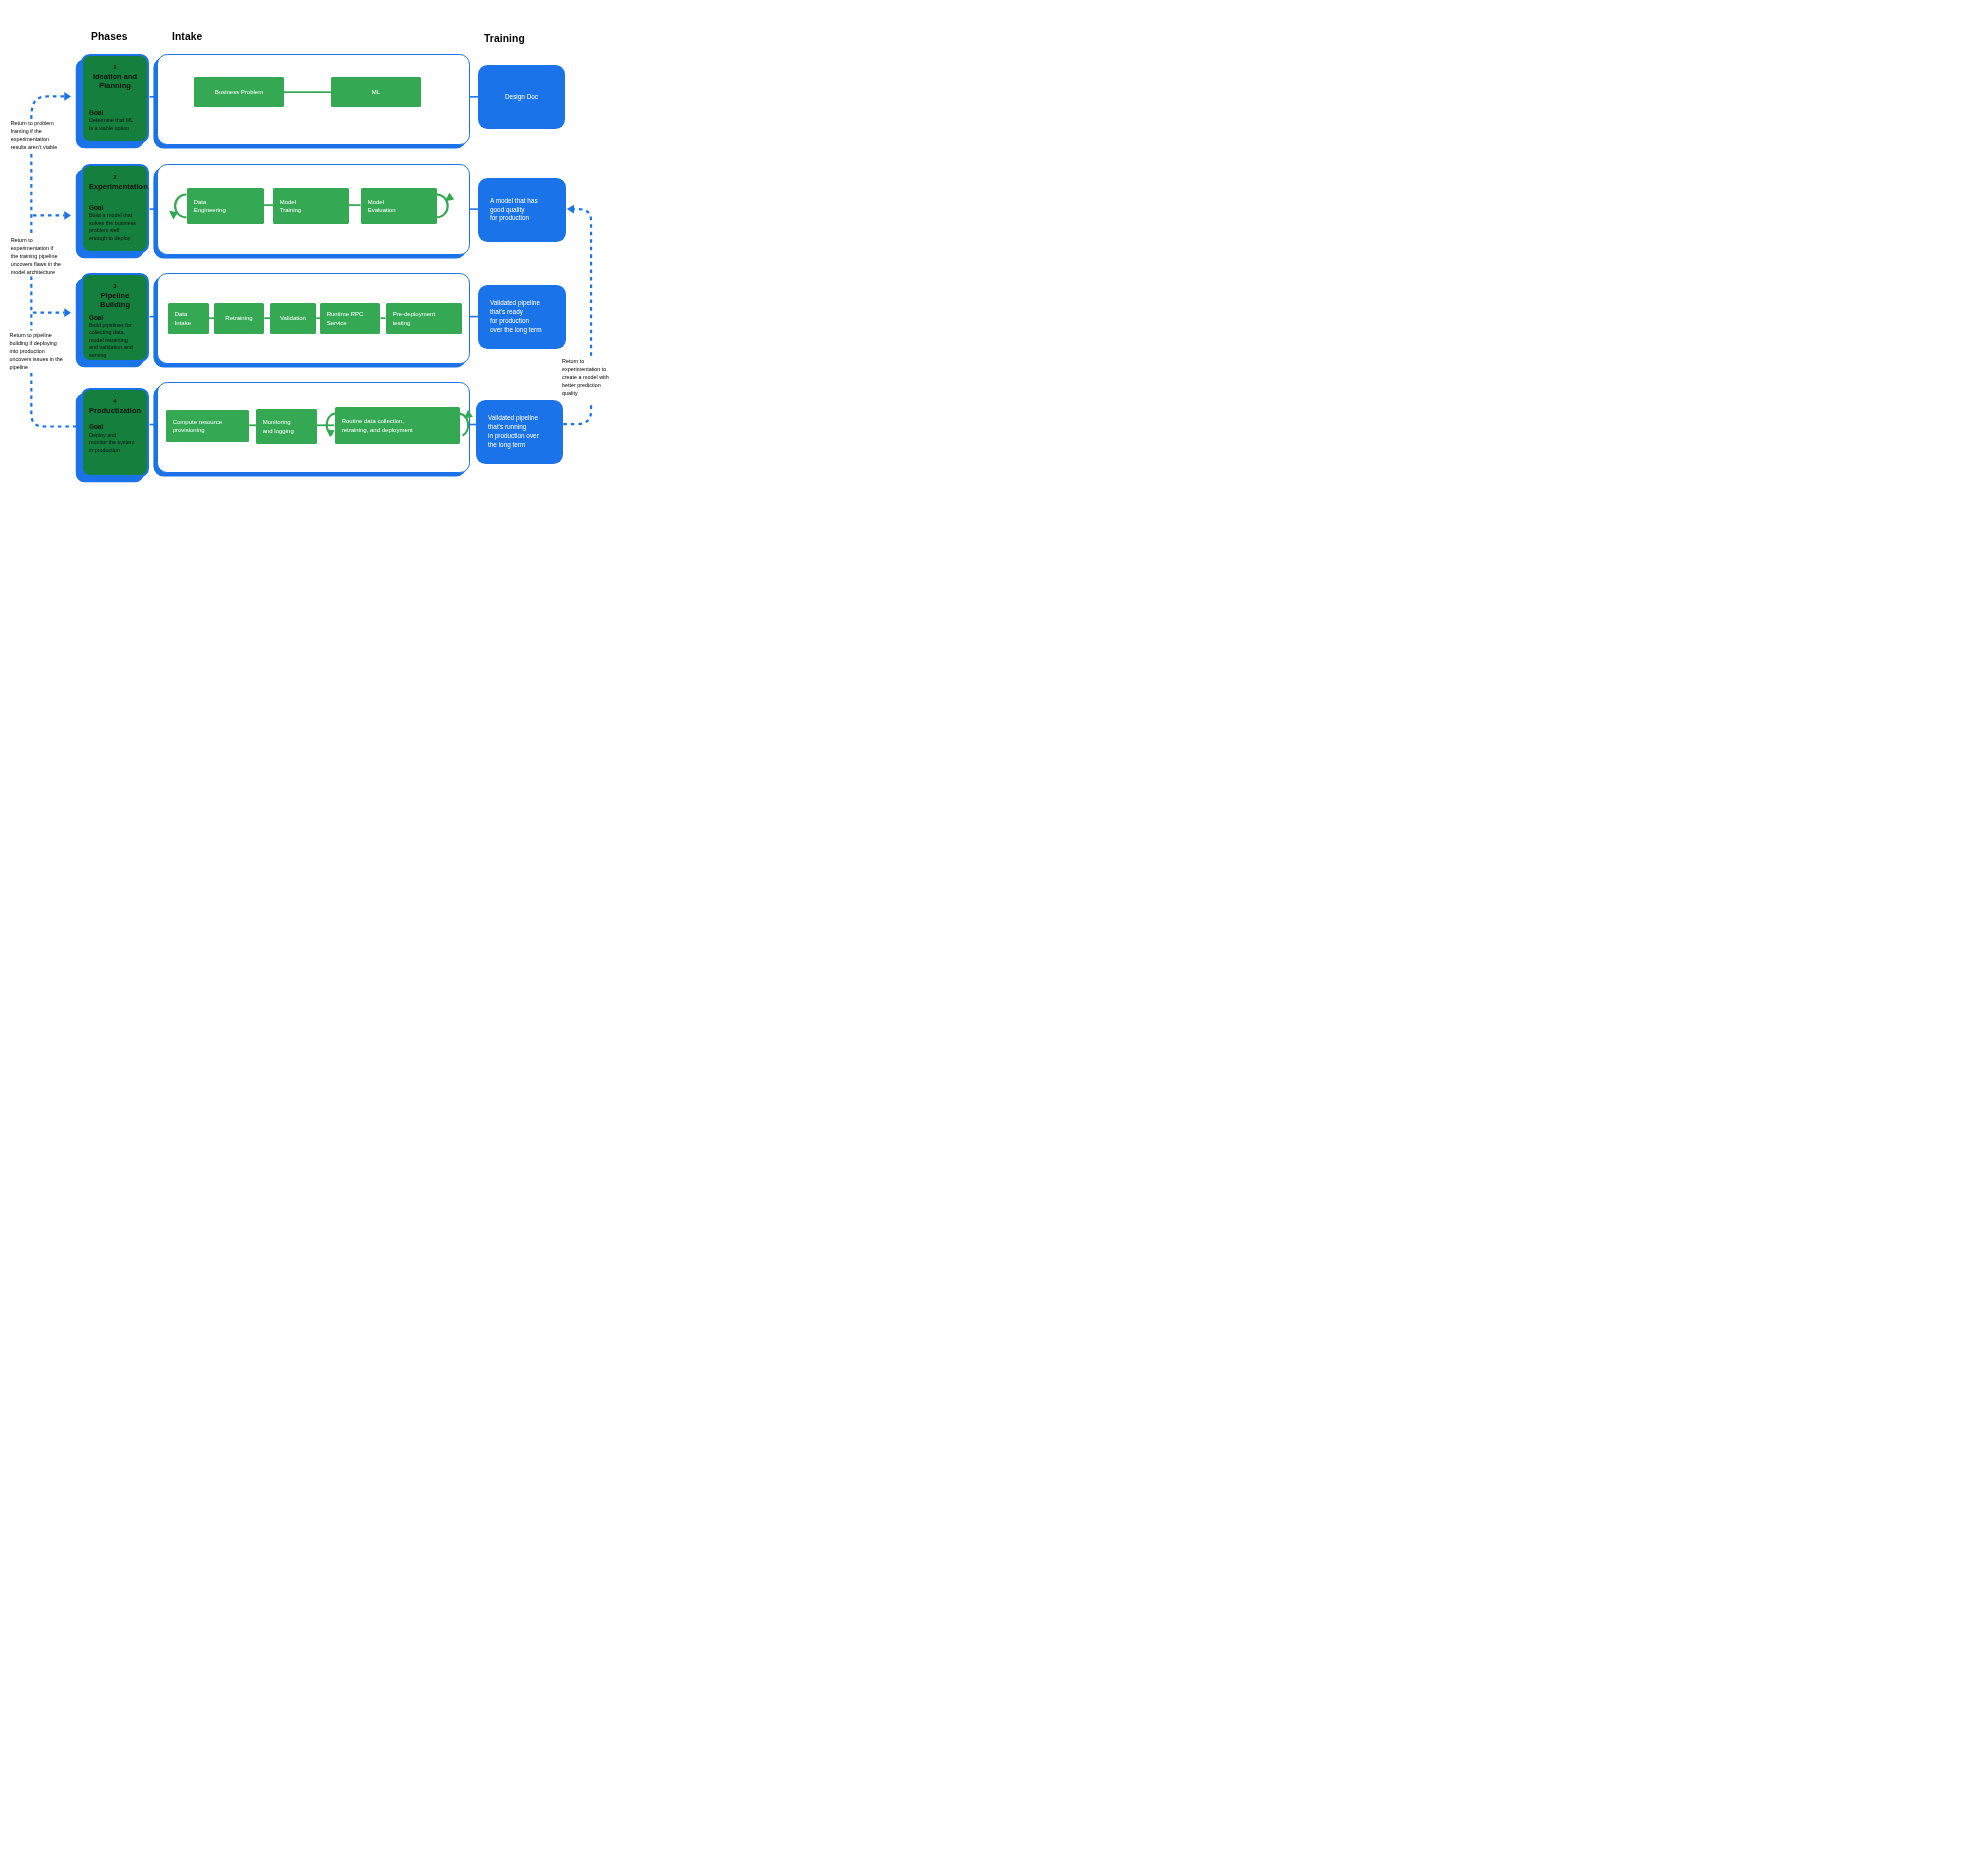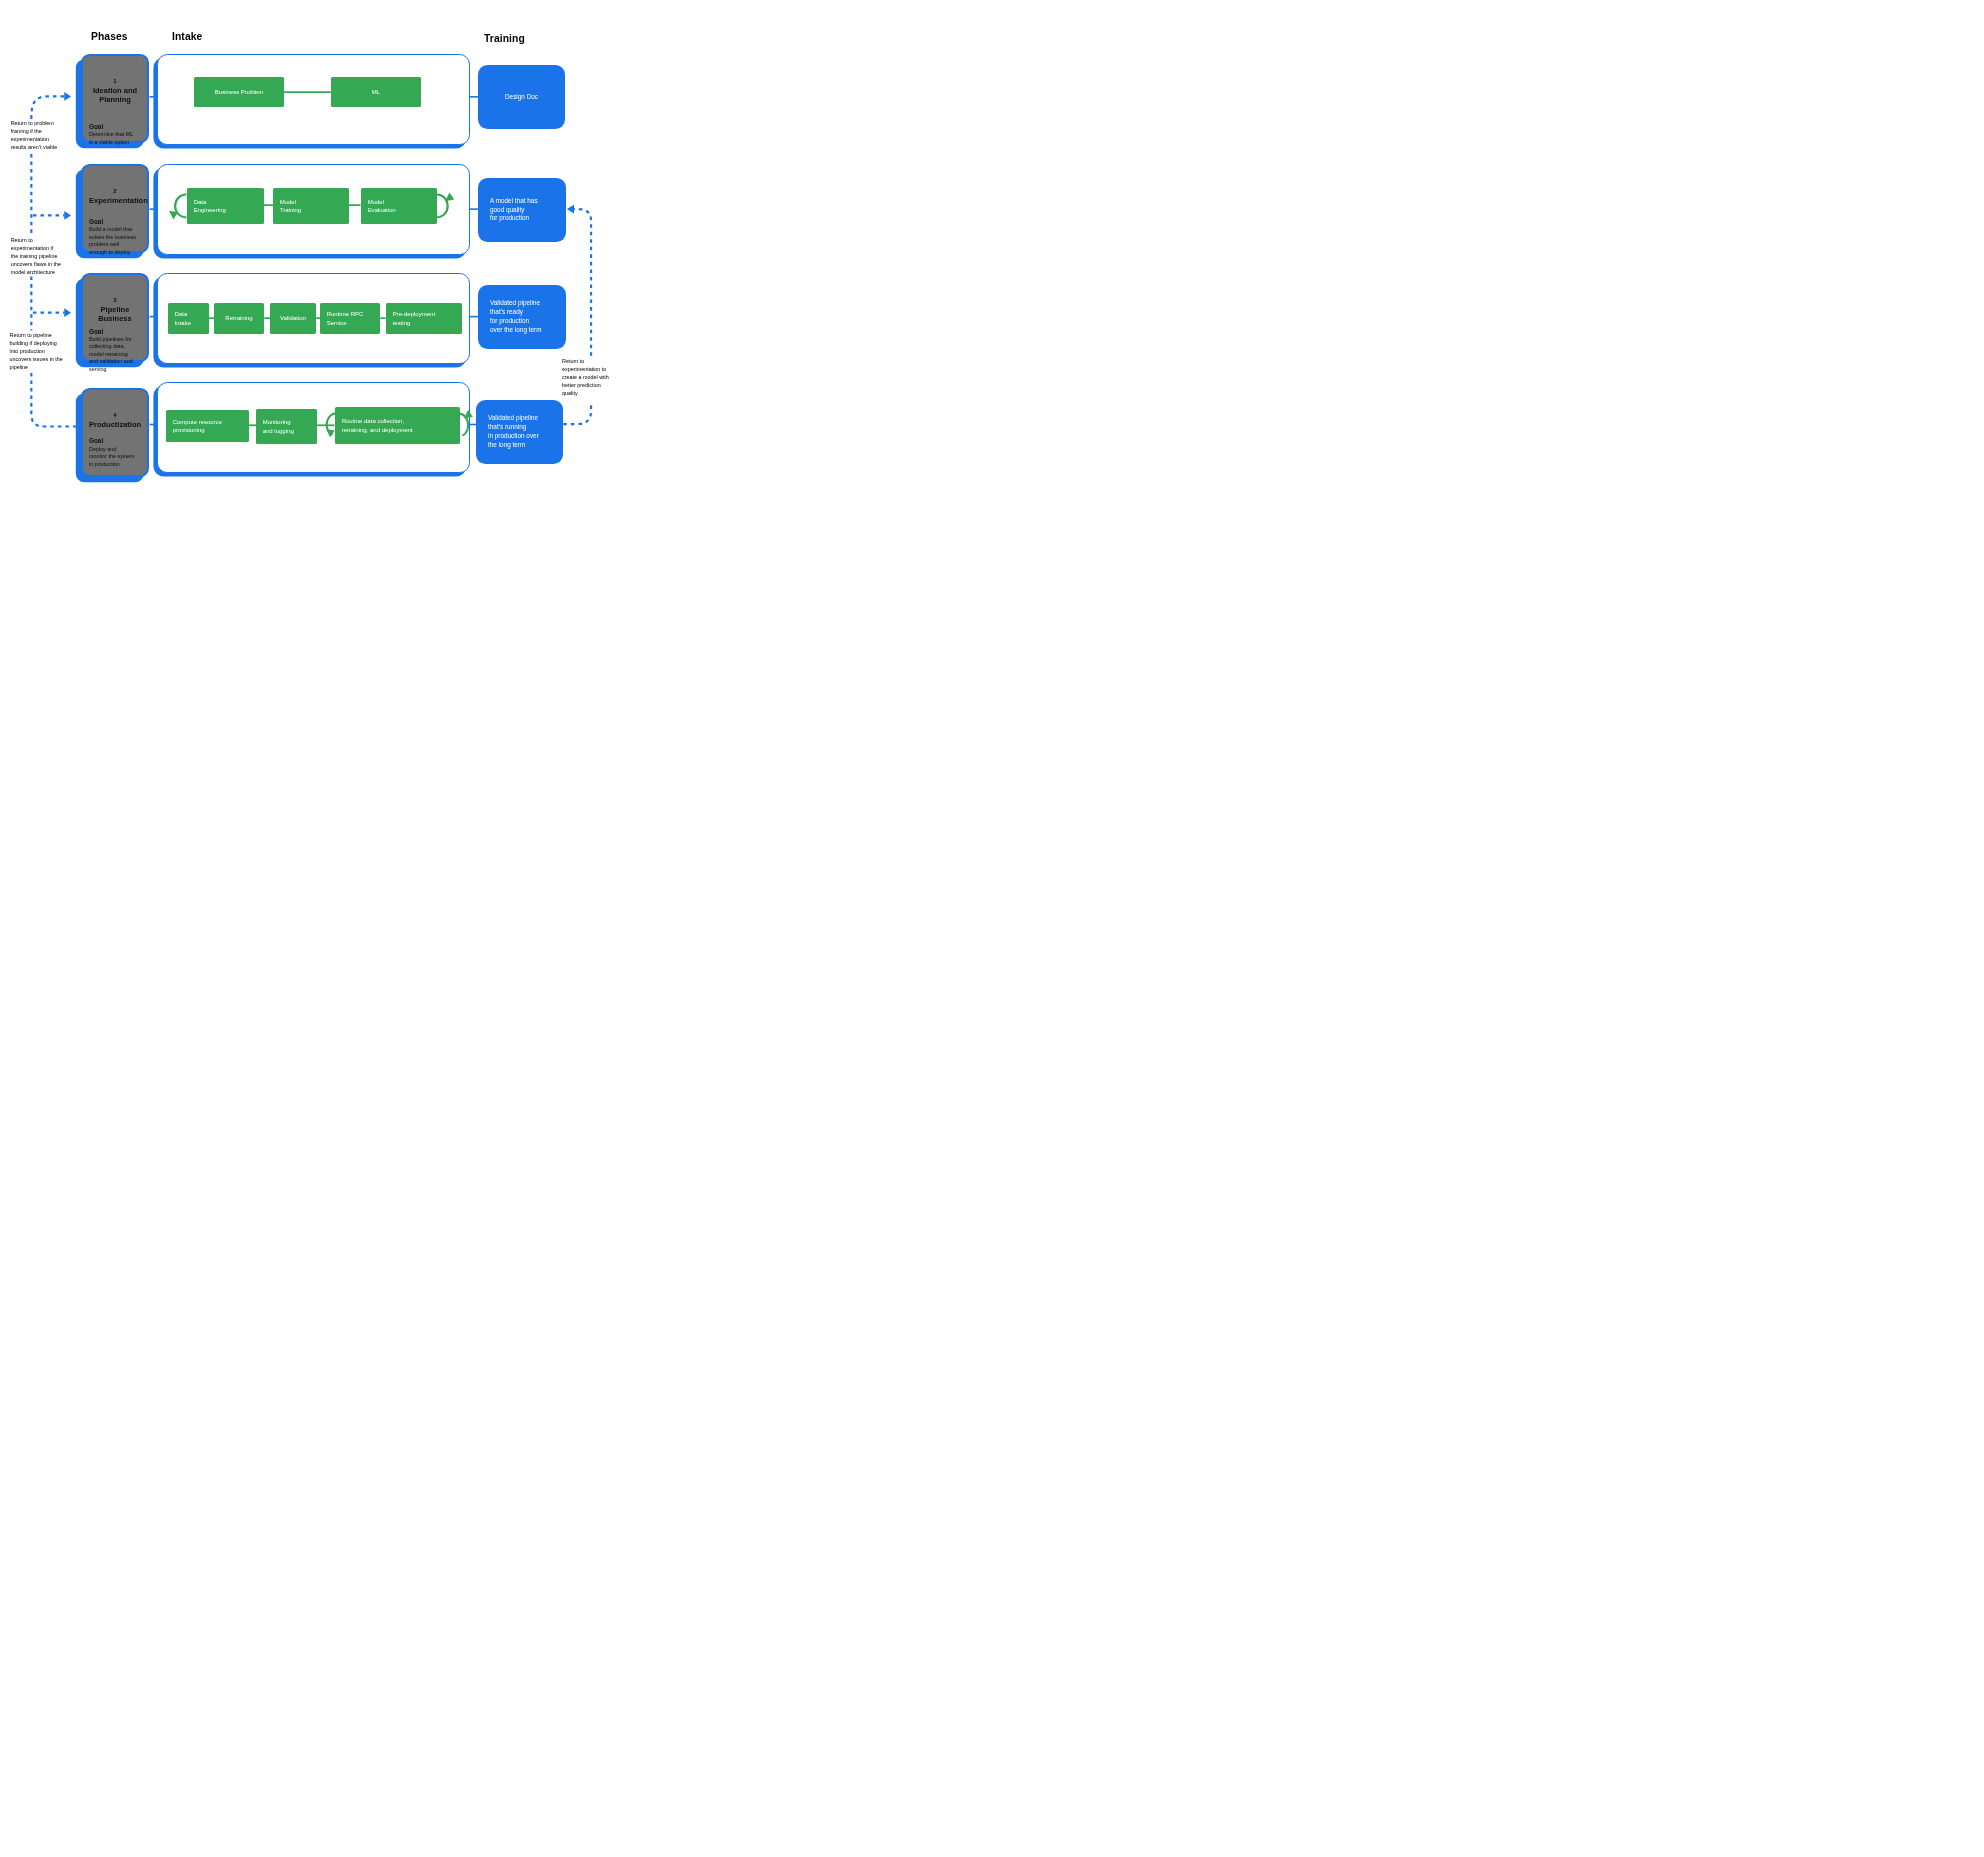--- a/index.html
+++ b/index.html
@@ -4,22 +4,22 @@
 <style>
   :root { --blue:#1A73E8; --green:#34A853; --ink:#111111; }
   html,body { margin:0; padding:0; background:#ffffff; }
   body { font-family:"Liberation Sans", sans-serif; color:var(--ink); }
   #canvas { position:relative; width:622px; height:513px; background:#ffffff; overflow:hidden; }
 
   .hdr { position:absolute; font-size:10.3px; font-weight:700; color:#000; letter-spacing:0.1px;margin-left:12px; }
 
   
   .phase-card { position:absolute; left:81px; width:68px; height:89px; box-sizing:border-box;
-    background:#737373; border:2px solid var(--blue); border-radius:8.7px;
-    box-shadow:-5.2px 5.2px 0 0 var(--blue); z-index:3; padding:22px 6px 0 6px; }
+    background:#15803d; border:2px solid var(--blue); border-radius:8.7px;
+    box-shadow:-5.2px 5.2px 0 0 var(--blue); z-index:3; padding:8px 6px 0 6px; }
   .phase-num { text-align:center; font-size:6px; font-weight:700; }
   .phase-title { text-align:center; font-size:7.5px; font-weight:700; line-height:1.22; margin-top:1.6px; white-space:pre-line; }
   .goal-label { font-size:6.4px; font-weight:700; }
   .goal-text { font-size:5.4px; line-height:1.38; margin-top:1.2px; white-space:pre-line; }
   .p1 .goal-block { margin-top:19px; } .p2 .goal-block { margin-top:13.5px; }
   .p3 .goal-block { margin-top:4.8px; } .p4 .goal-block { margin-top:8.7px; }
 
   
   .task-container { position:absolute; left:157px; width:313px; height:91px; box-sizing:border-box;
     background:#fff; border:1.2px solid var(--blue); border-radius:10.3px;
@@ -126,21 +126,21 @@
       <div class="goal-label">Goal</div>
       <div class="goal-text">Build a model that
 solves the business
 problem well
 enough to deploy</div>
     </div>
   </div>
 
   <div class="phase-card p3" style="top:273px;">
     <div class="phase-num">3</div>
-    <div class="phase-title">Pipeline Business</div>
+    <div class="phase-title">Pipeline Building</div>
     <div class="goal-block">
       <div class="goal-label">Goal</div>
       <div class="goal-text">Build pipelines for
 collecting data,
 model retraining
 and validation and
 serving</div>
     </div>
   </div>
 

